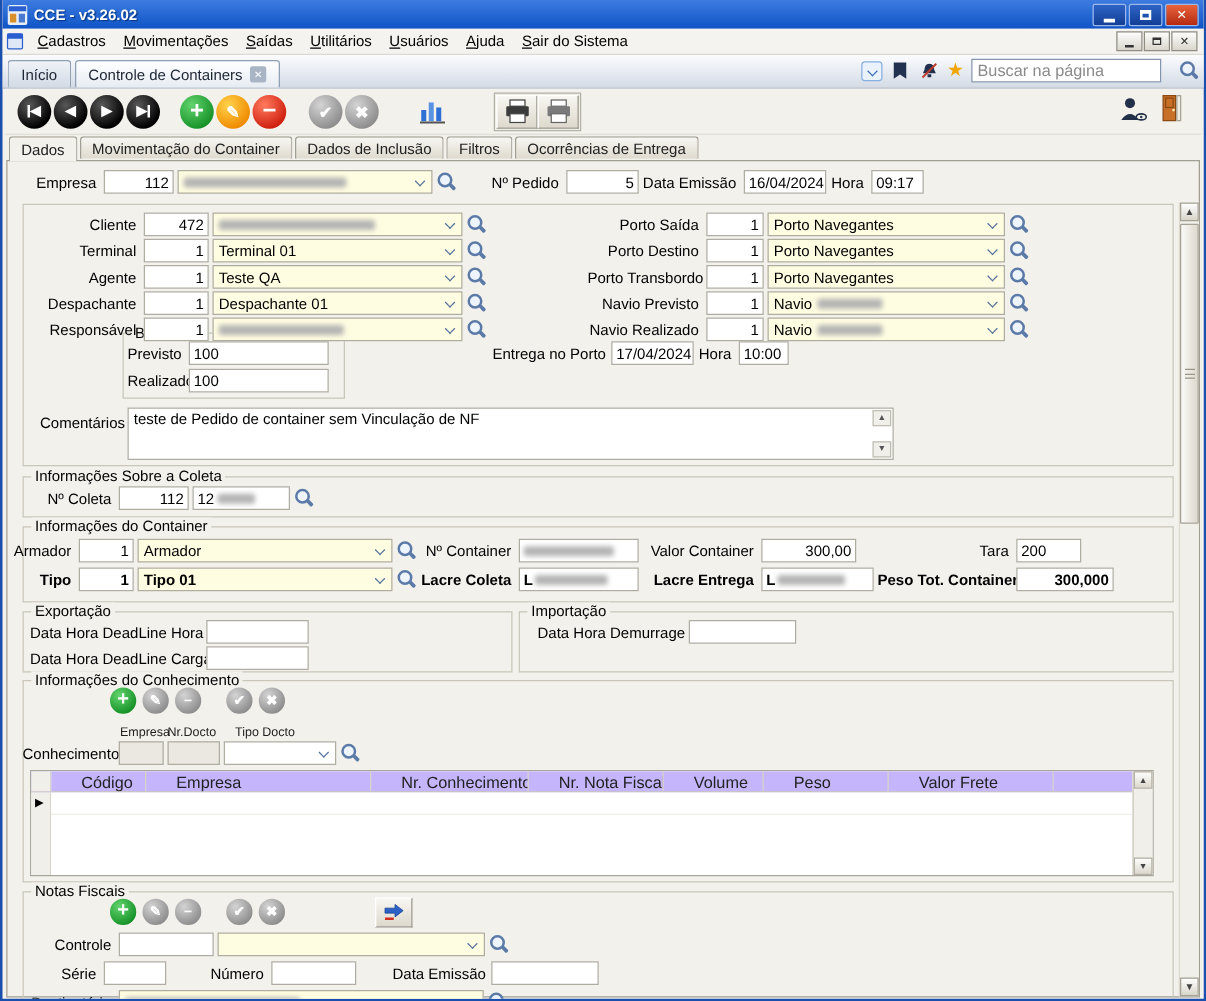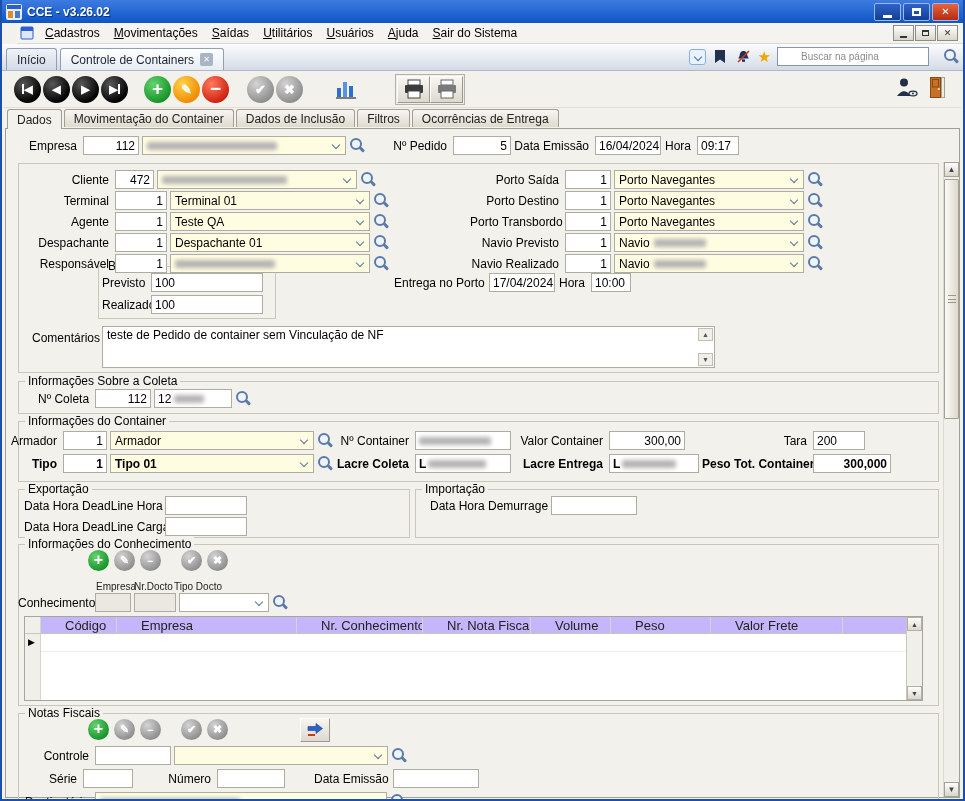--- a/index.html
+++ b/index.html
@@ -11,21 +11,21 @@
   #titlebar { height:23px; background:linear-gradient(#3d7be0,#0f54c6); display:flex; align-items:center; padding:0 4px; gap:5px; }
   #titlebar .title { color:#fff; font-size:12px; font-weight:bold; text-shadow:1px 1px 1px #00327a; }
   .winbtns { margin-left:auto; display:flex; gap:2px; }
   .winbtn { width:27px; height:18px; border:1px solid #9cb8e8; border-radius:2px; color:#fff; font-size:10px;
             display:flex; align-items:center; justify-content:center; background:linear-gradient(#2e63c6,#123f96); }
   .winbtn.close { background:linear-gradient(#e8643c,#b52a12); }
   .glyph-min { width:9px; height:3px; background:#fff; margin-top:9px; }
   .glyph-max { width:9px; height:8px; border:2px solid #fff; border-top-width:3px; }
 
   
-  #menubar { height:21px; background:#f4f3ef; border-bottom:1px solid #dcd9d0; display:flex; align-items:center; padding:0 3px; font-size:12px;margin-left:15px; }
+  #menubar { height:21px; background:#f4f3ef; border-bottom:1px solid #dcd9d0; display:flex; align-items:center; padding:0 3px; font-size:12px; }
   .menu-item { padding:2px 7px; white-space:nowrap; }
   .menu-item::first-letter { text-decoration:underline; }
   .mdi-btns { margin-left:auto; display:flex; gap:1px; padding-right:2px; }
   .mdi-btn { width:21px; height:16px; border:1px solid #8f8c82; background:linear-gradient(#fdfdfc,#d9d6cc);
              display:flex; align-items:center; justify-content:center; font-size:9px; color:#333; }
   .glyph-min-s { width:7px; height:2px; background:#333; margin-top:8px; }
   .glyph-max-s { width:7px; height:6px; border:1px solid #333; border-top-width:2px; }
 
   
   #tabrow { height:27px; background:linear-gradient(#fbfcfe,#d4dbe6); border-bottom:1px solid #aeb8c6;
@@ -35,21 +35,21 @@
           background:linear-gradient(#eff3f8,#d2dae5); margin-right:3px; color:#1c2533; }
   .btab.active { background:linear-gradient(#ffffff,#e6ecf3); }
   .tab-close { width:13px; height:13px; background:#a9b5c5; color:#fff; font-size:8px; border-radius:2px;
                display:flex; align-items:center; justify-content:center; }
   .tabrow-right { margin-left:auto; display:flex; align-items:center; gap:6px; padding-bottom:4px; }
   .sq-icon { width:17px; height:16px; display:flex; align-items:center; justify-content:center; }
   .expand-box { width:17px; height:16px; border:1px solid #86aede; background:#eaf3fc; border-radius:3px; position:relative; }
   .expand-box::after { content:""; position:absolute; left:5px; top:4px; width:5px; height:5px;
                        border-right:1.6px solid #3d6fb4; border-bottom:1.6px solid #3d6fb4; transform:rotate(45deg); }
   .star { color:#f0a500; font-size:15px; line-height:1; }
-  .search-input { width:152px; height:19px; border:1px solid #8396ad; font-size:10px; padding:0 23px; background:#fff; color:#222; }
+  .search-input { width:152px; height:19px; border:1px solid #8396ad; font-size:13px; padding:0 4px; background:#fff; color:#222; }
   .search-input::placeholder { color:#8a8a8a; }
 
   
   .mag { width:16px; height:17px; position:relative; flex:0 0 auto; }
   .mag::before { content:""; position:absolute; left:1px; top:1px; width:8px; height:8px;
                  border:2px solid #5b7aa8; border-radius:50%; background:#eef4fb; }
   .mag::after { content:""; position:absolute; left:10px; top:11px; width:6px; height:2.5px;
                 background:#5b7aa8; transform:rotate(45deg); border-radius:1px; }
 
   
@@ -298,21 +298,21 @@
     <span class="lbl" style="width:78px">Data Emissão</span>
     <span class="box" style="width:66px">16/04/2024</span>
     <span class="lbl" style="width:30px">Hora</span>
     <span class="box" style="width:42px">09:17</span>
   </div>
 
   <div class="grp" style="left:16px; top:163px; width:921px; height:210px;"></div>
 
   <div class="row" style="left:20px; top:170px;">
     <span class="lbl" style="width:90px">Cliente</span>
-    <span class="box num" style="width:39px">472</span>
+    <span class="box num" style="width:52px">472</span>
     <span class="combo" style="width:200px">
         <span class="blur" style="width:125px"></span>
       </span>
     <span class="mag"></span>
   </div>
   <div class="row" style="left:20px; top:191px;">
     <span class="lbl" style="width:90px">Terminal</span>
     <span class="box num" style="width:52px">1</span>
     <span class="combo" style="width:200px">
         <span>Terminal 01</span>
@@ -493,21 +493,21 @@
         <span style="font-size:16px; margin-top:-2px">+</span>
       </div>
     <div class="ic sm c-gray">✎</div>
     <div class="ic sm c-gray">−</div>
     <span style="width:10px"></span>
     <div class="ic sm c-gray">✔</div>
     <div class="ic sm c-gray">✖</div>
   </div>
   <span class="small-cap" style="left:94px; top:581px;">Empresa</span>
   <span class="small-cap" style="left:132px; top:581px;">Nr.Docto</span>
-  <span class="small-cap" style="left:172px; top:581px;">Tipo Docto</span>
+  <span class="small-cap" style="left:186px; top:581px;">Tipo Docto</span>
   <div class="row" style="left:16px; top:593px;">
     <span class="lbl" style="width:74px">Conhecimento</span>
     <span class="box dis" style="width:36px"></span>
     <span class="box dis" style="width:42px"></span>
     <span class="combo white" style="width:90px"></span>
     <span class="mag"></span>
   </div>
 
   <div class="tbl" style="left:22px; top:616px; width:899px; height:85px;">
     <div class="tbl-main">

